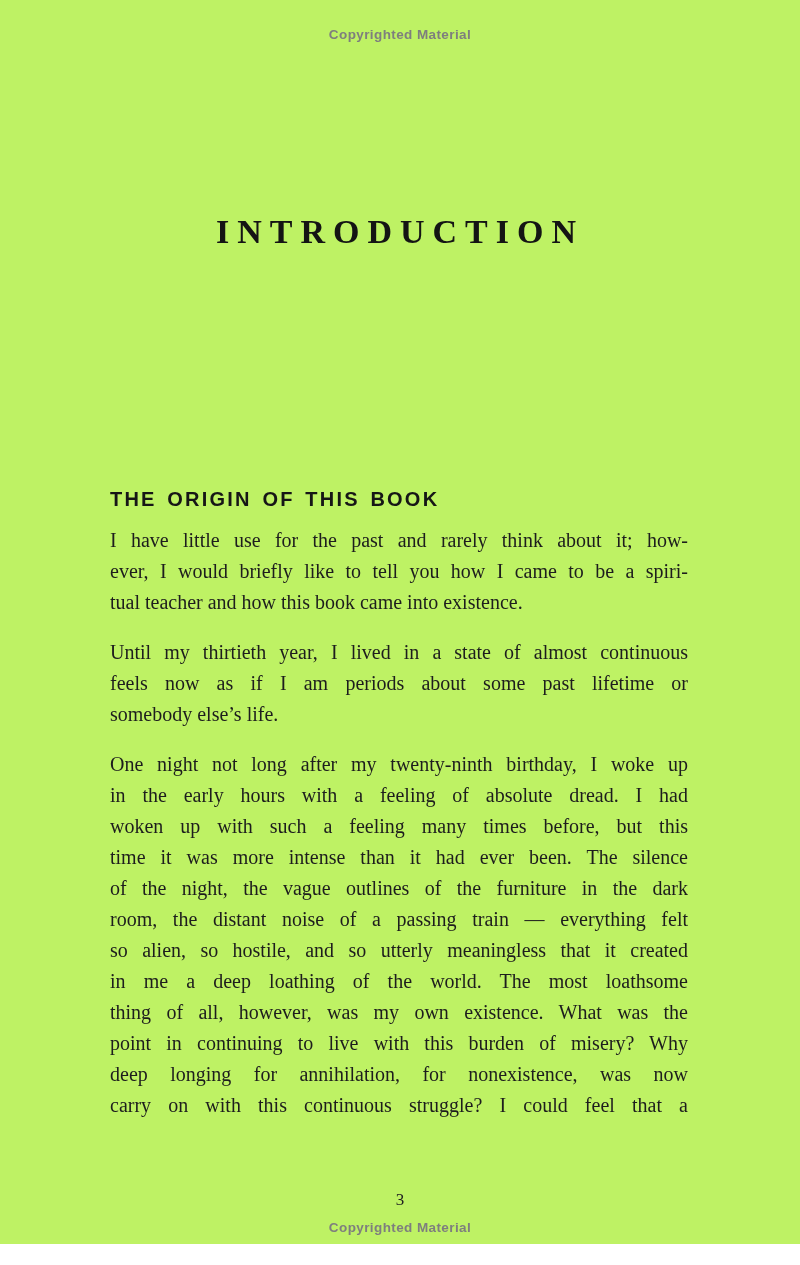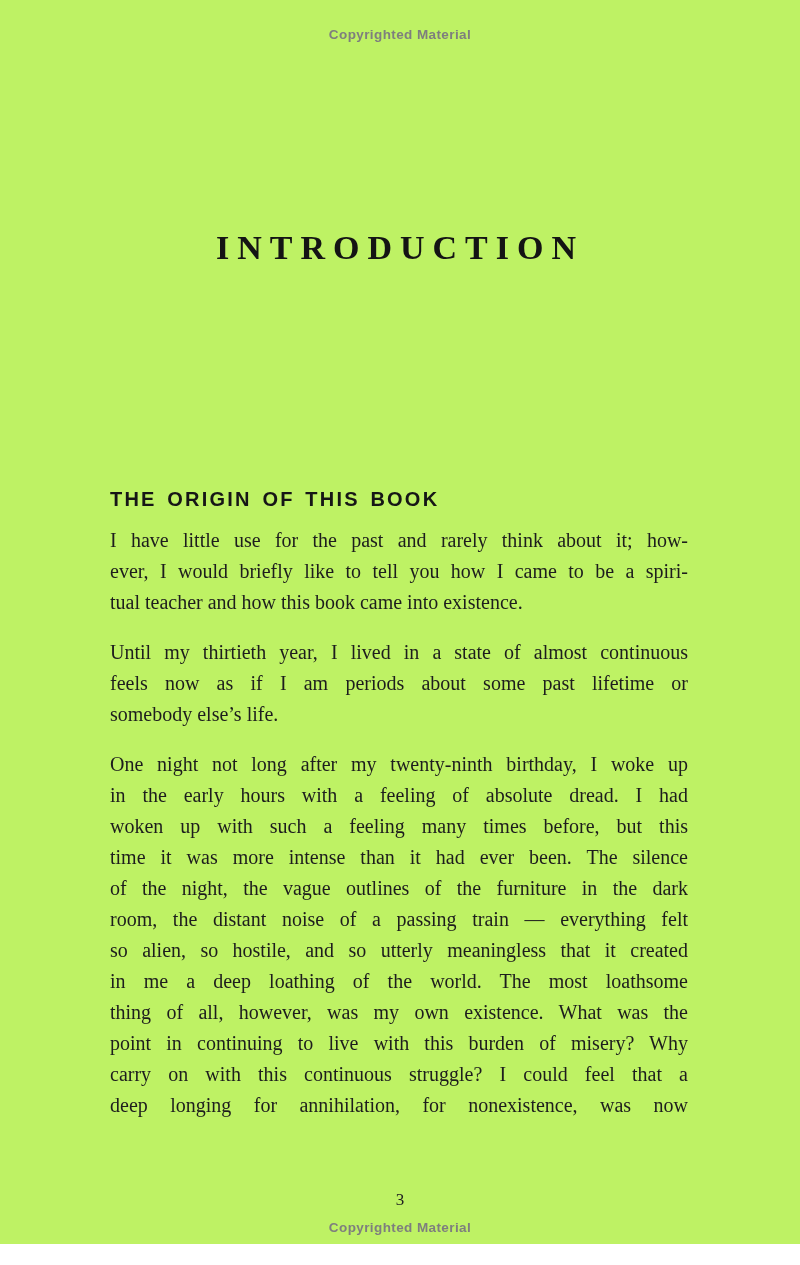--- a/index.html
+++ b/index.html
@@ -24,21 +24,21 @@
     font-weight: bold;
     font-size: 13.5px;
     letter-spacing: 0.4px;
     color: #7e7e7e;
   }
   .copyright-top { top: 27px; }
   .copyright-bottom { top: 1220px; }
 
   .chapter-title {
     position: absolute;
-    top: 208px;
+    top: 192px;
     left: 0;
     right: 0;
     text-align: center;
     padding-left: 0; 
     font-family: "Liberation Serif", serif;
     font-size: 34px;
     line-height: 1;
     letter-spacing: 8px;
     color: #141414;
   }
@@ -118,22 +118,22 @@
       <div class="jline">One night not long after my twenty-ninth birthday, I woke up</div>
       <div class="jline">in the early hours with a feeling of absolute dread. I had</div>
       <div class="jline">woken up with such a feeling many times before, but this</div>
       <div class="jline">time it was more intense than it had ever been. The silence</div>
       <div class="jline">of the night, the vague outlines of the furniture in the dark</div>
       <div class="jline">room, the distant noise of a passing train — everything felt</div>
       <div class="jline">so alien, so hostile, and so utterly meaningless that it created</div>
       <div class="jline">in me a deep loathing of the world. The most loathsome</div>
       <div class="jline">thing of all, however, was my own existence. What was the</div>
       <div class="jline">point in continuing to live with this burden of misery? Why</div>
+      <div class="jline">deep longing for annihilation, for nonexistence, was now</div>
       <div class="jline">carry on with this continuous struggle? I could feel that a</div>
-      <div class="jline">deep longing for annihilation, for nonexistence, was now</div>
     </div>
 
   </div>
 
   <div class="page-number">3</div>
 
   <div class="copyright-notice copyright-bottom">Copyrighted Material</div>
 
 </div>
 

